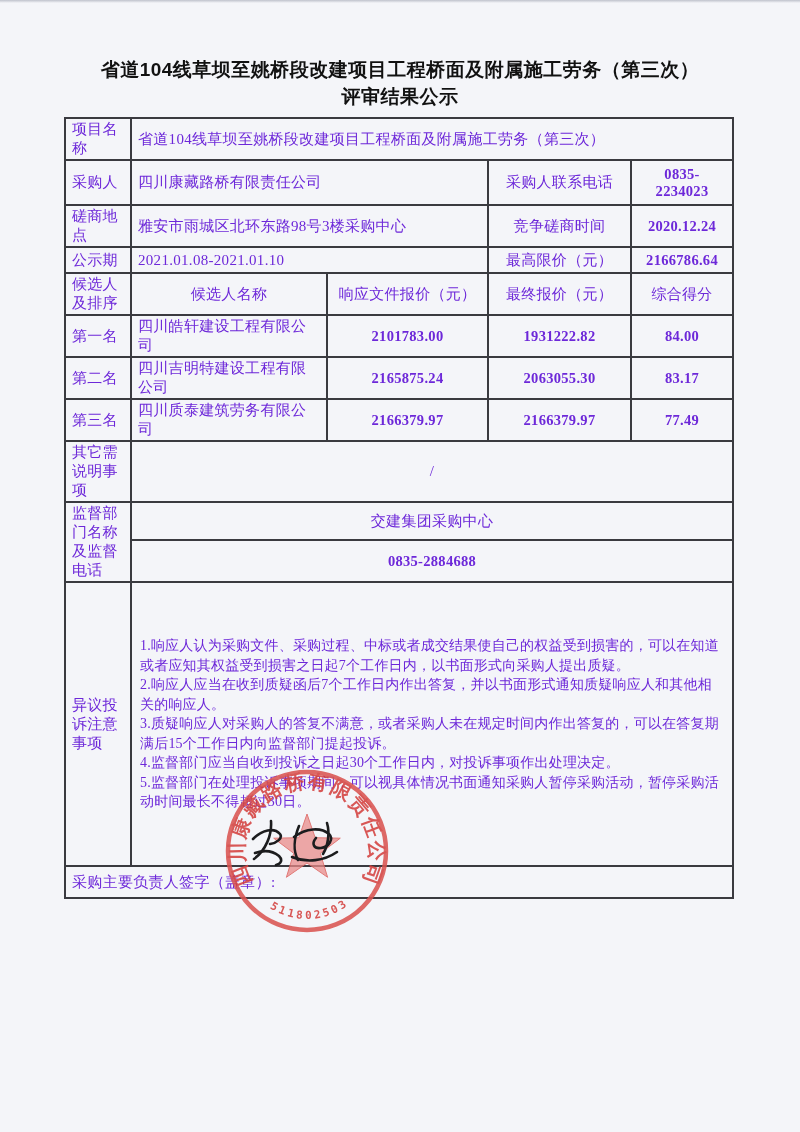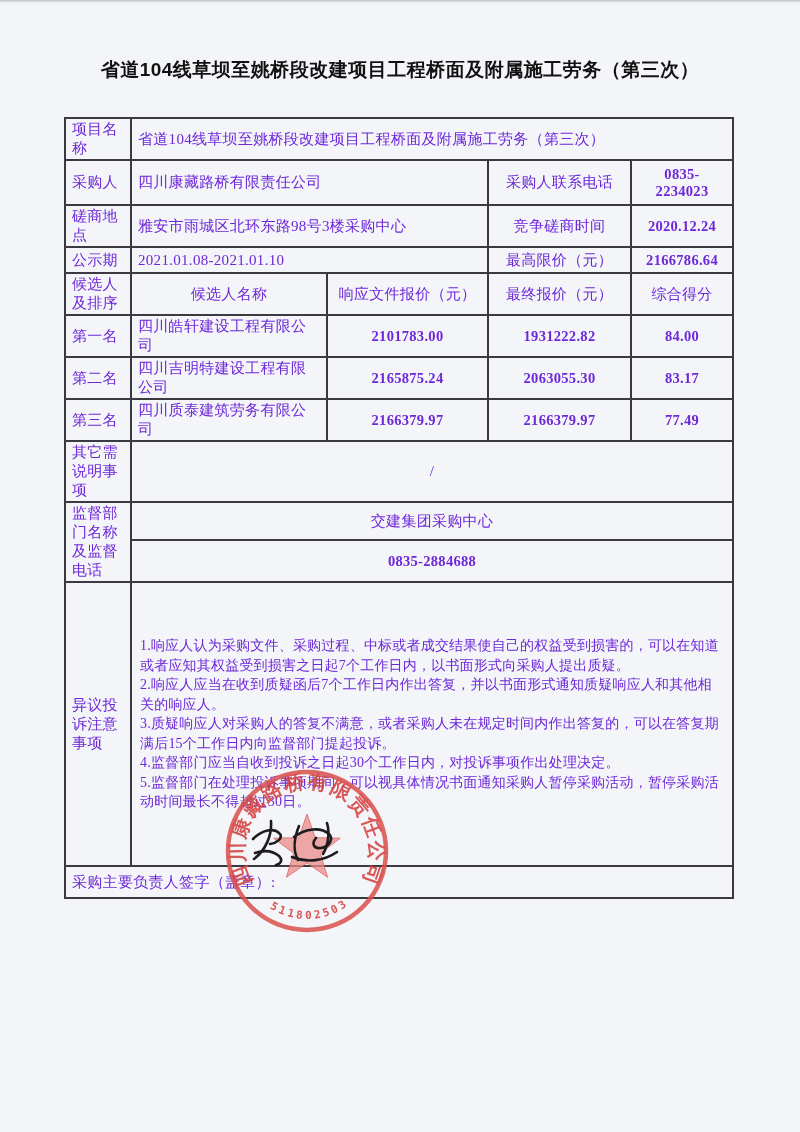--- a/index.html
+++ b/index.html
@@ -46,20 +46,21 @@
   .seal-svg{position:absolute;left:215px;top:753px;pointer-events:none;}
 </style>
 </head>
 <body>
 
 <div class="page">
   <div class="top-edge"></div>
 
   <div class="title">
     <div>省道104线草坝至姚桥段改建项目工程桥面及附属施工劳务（第三次）</div>
+    <div>评审结果公示</div>
   </div>
 
   <table class="doc">
     <colgroup>
       <col style="width:66px">
         <col style="width:196px">
         <col style="width:161px">
       <col style="width:143px">
         <col style="width:102px">
     </colgroup>

